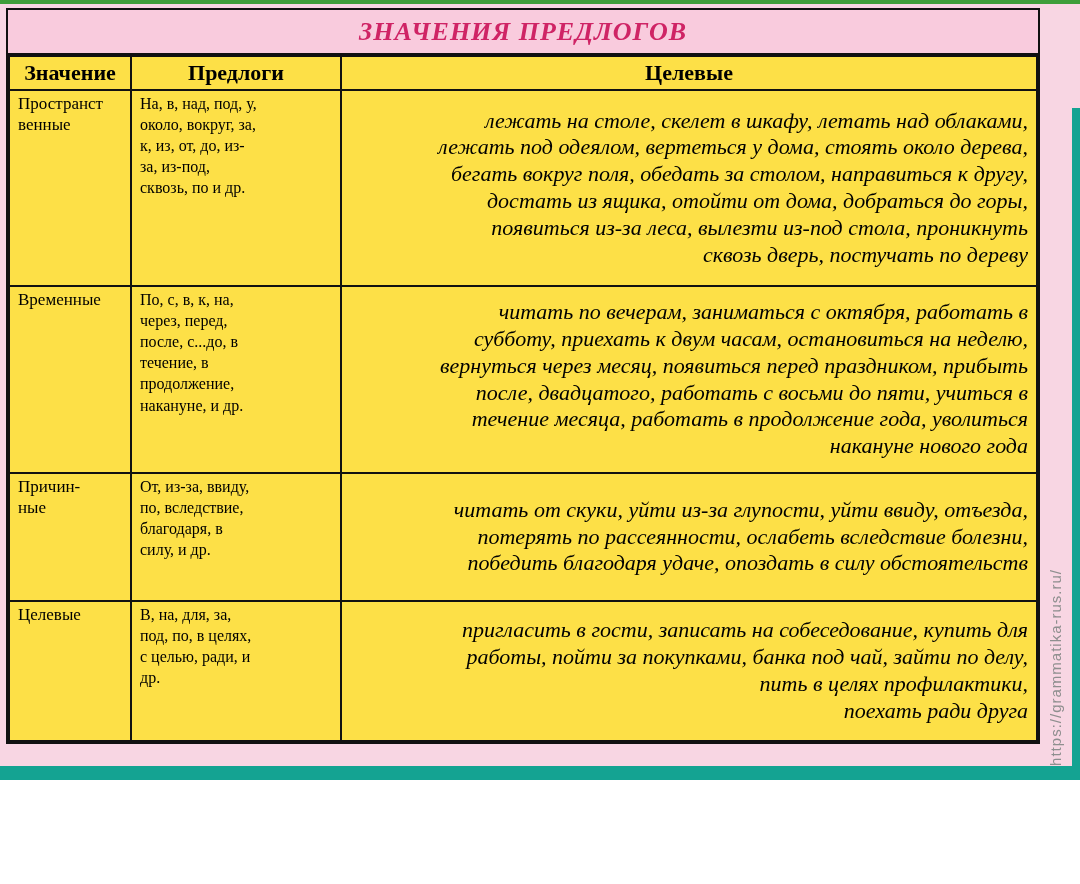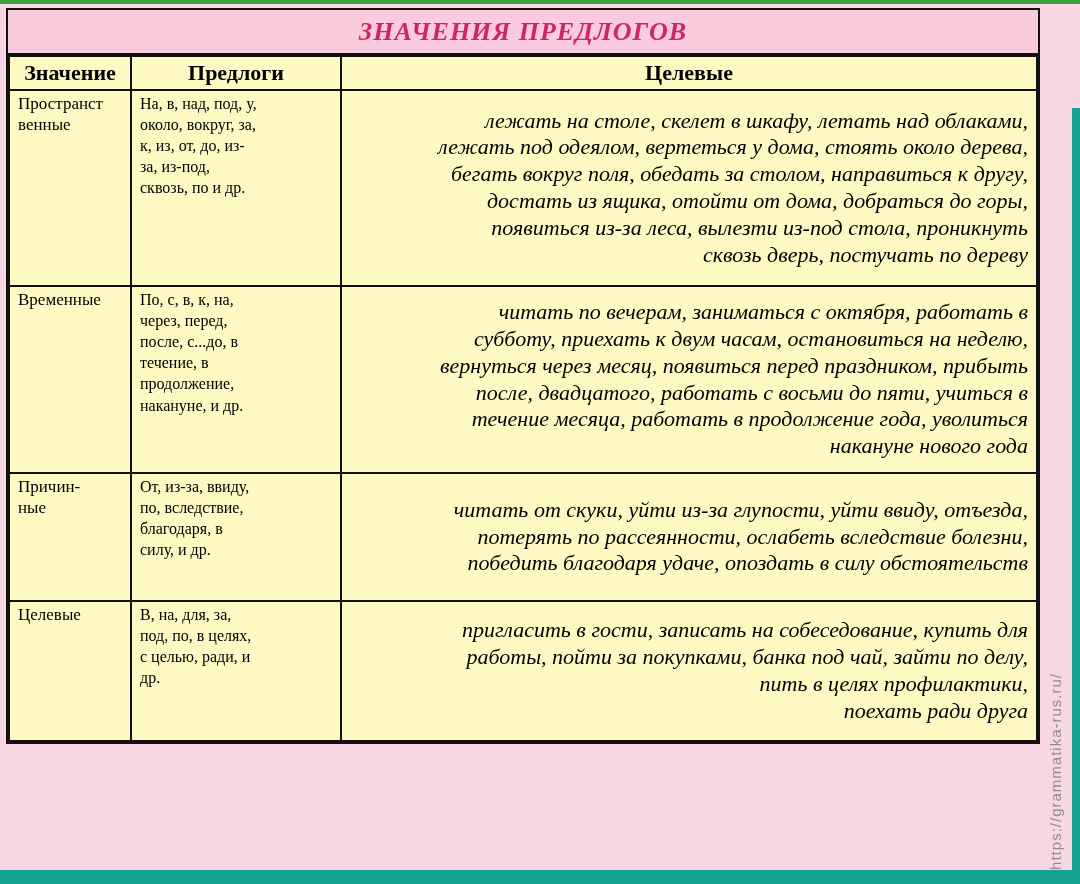--- a/index.html
+++ b/index.html
@@ -1,20 +1,20 @@
 <!DOCTYPE html>
 <html><head>
 <meta charset="utf-8">
 <style>
   * { box-sizing: border-box; }
   html, body { margin: 0; padding: 0; }
   .canvas {
     position: relative;
     width: 1080px;
-    height: 884px;
+    height: 780px;
     background: #f8d6e3;
     font-family: "Liberation Serif", serif;
     overflow: hidden;
   }
   .top-line {
     position: absolute; top: 0; left: 0;
     width: 100%; height: 4px;
     background: #3e9e3a;
   }
   .bottom-bar {
@@ -39,21 +39,21 @@
     font-style: italic;
     font-weight: bold;
     font-size: 26px;
     letter-spacing: 1px;
     color: #cf2465;
     padding: 7px 0 6px 0;
   }
   table.main {
     border-collapse: collapse;
     width: 100%;
-    background: #fef9c3;
+    background: #fde047;
     table-layout: fixed;
   }
   table.main th, table.main td {
     border: 2px solid #111;
     padding: 2px 8px;
     color: #000;
   }
   th.hdr {
     font-size: 22px;
     font-weight: bold;

